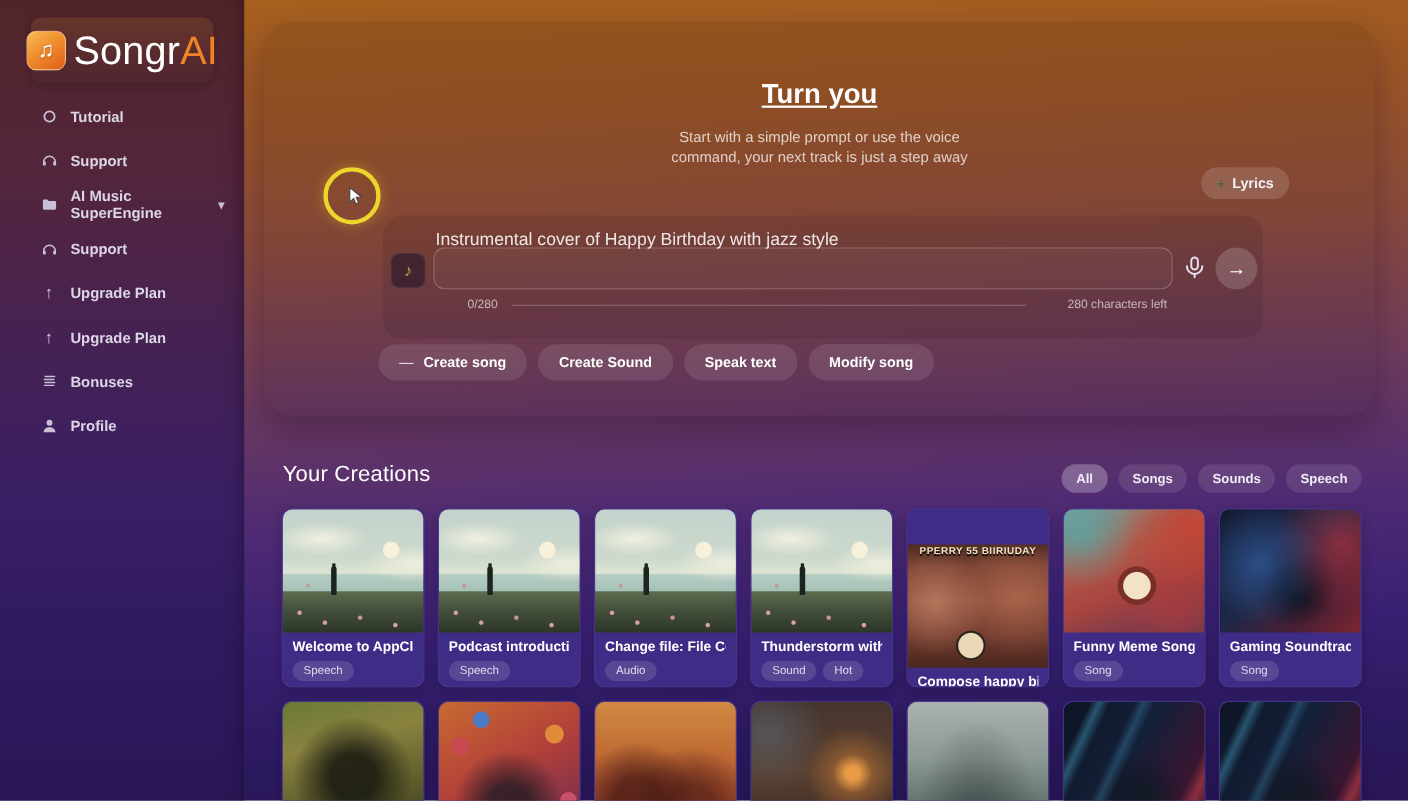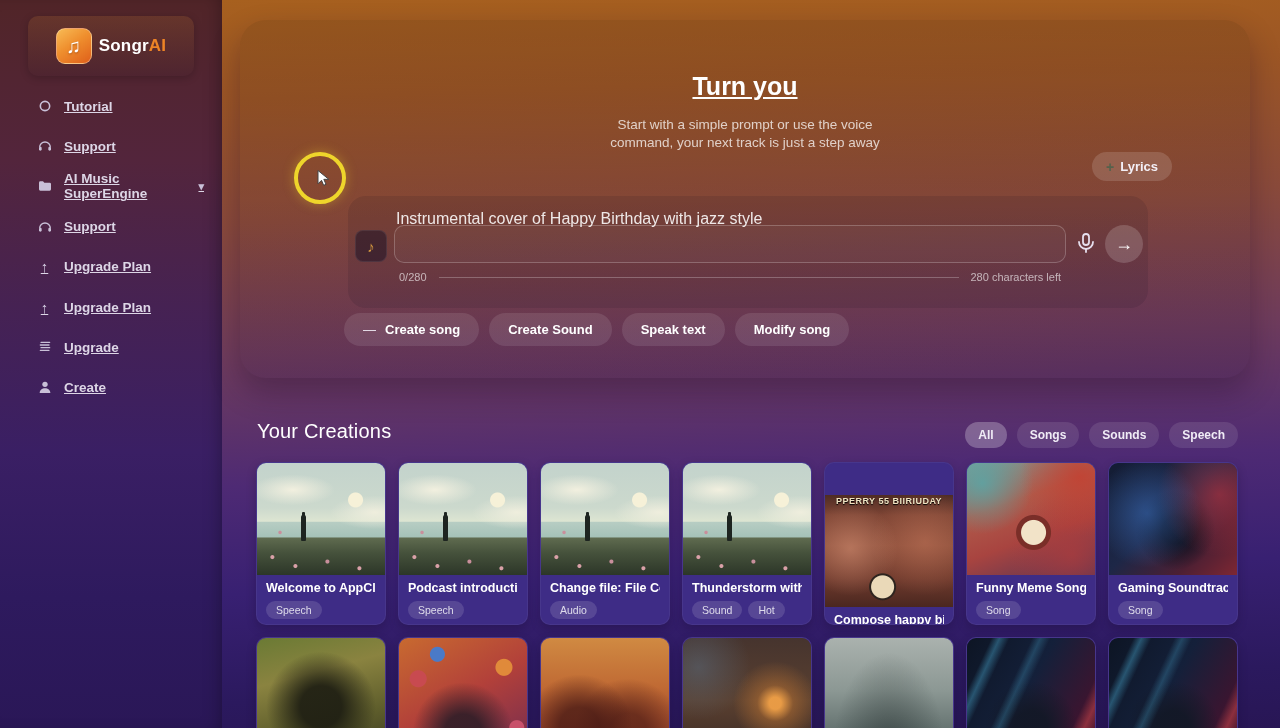--- a/index.html
+++ b/index.html
@@ -22,26 +22,26 @@
     box-shadow:0 2px 8px rgba(0,0,0,0.20);
     display:flex; align-items:center; justify-content:center; gap:7px;
   }
   .logo-icon {
     width:36px; height:36px; border-radius:9px; flex:0 0 auto;
     background:linear-gradient(145deg,#f8bb55 0%,#ef8f2e 45%,#df5f1a 100%);
     border:1px solid rgba(255,255,255,0.35);
     display:flex; align-items:center; justify-content:center;
     color:#fff; font-size:20px; text-shadow:0 1px 2px rgba(120,50,0,0.5);
   }
-  .logo-text { font-size:17px; font-weight:700; color:#fff; letter-spacing:0.2px; }
+  .logo-text { font-size:36px; font-weight:400; color:#fff; letter-spacing:0.2px; }
   .logo-text .ai { color:#ee8426; }
   .nav { position:absolute; left:0; top:86px; width:222px; list-style:none; }
   .nav li {
     height:40.2px; display:flex; align-items:center; padding:0 18px 0 36px; gap:11px;
-    color:#ddd6e6; font-size:13.5px; font-weight:600; cursor:pointer;text-decoration:underline;
+    color:#ddd6e6; font-size:13.5px; font-weight:600; cursor:pointer;
   }
   .nav .nav-ico { width:17px; height:17px; flex:0 0 auto; color:#c9c0d8; display:flex; align-items:center; justify-content:center; }
   .nav .nav-ico svg { width:16px; height:16px; }
   .nav .arrow-up { font-size:15px; font-weight:700; color:#d5cde2; }
   .nav .caret { margin-left:auto; font-size:11px; color:#c9c0d8; }
 
   
   .hero {
     position:absolute; left:240px; top:20px; width:1010px; height:358px; border-radius:26px;
     background:linear-gradient(180deg,rgba(0,0,0,0.10) 0%,rgba(0,0,0,0.06) 50%,rgba(28,10,50,0.14) 100%);
@@ -72,21 +72,21 @@
     color:#fff; font-size:13px; padding:0 12px; outline:none; font-family:"Liberation Sans",sans-serif;
   }
   .mic-btn { position:absolute; left:726px; top:34px; width:26px; height:28px; cursor:pointer; color:#e6dfee; }
   .mic-btn svg { width:24px; height:26px; }
   .send-btn {
     position:absolute; left:757px; top:29px; width:38px; height:38px; border-radius:50%;
     background:rgba(255,255,255,0.17); display:flex; align-items:center; justify-content:center;
     color:#fff; font-size:18px; cursor:pointer;
   }
   .counter-row { position:absolute; left:51px; top:75px; width:662px; display:flex; align-items:center; gap:12px; }
-  .counter-row .cnt { font-size:11px; color:rgba(255,255,255,0.62); white-space:nowrap; }
+  .counter-row .cnt { font-size:11px; color:rgba(255,255,255,0.62); white-space:nowrap;margin-left:26px; }
   .counter-row .divider { flex:1; height:1px; background:rgba(255,255,255,0.25); }
 
   .actions-row { position:absolute; left:104px; top:293px; display:flex; gap:10px; }
   .action-pill {
     height:33px; padding:0 19px; border-radius:17px; background:rgba(255,255,255,0.10);
     display:flex; align-items:center; gap:9px; font-size:13px; font-weight:700; color:#fff; cursor:pointer;
   }
   .action-pill .minus { font-weight:400; color:#efeaf4; }
 
   
@@ -255,30 +255,30 @@
       <li>
         <span class="nav-ico arrow-up">↑</span>
         <span>Upgrade Plan</span>
       </li>
       <li>
         <span class="nav-ico">
             <svg viewBox="0 0 24 24" fill="none" stroke="currentColor" stroke-width="2" stroke-linecap="round">
               <path d="M6 5h13M5 9h13M6 13h13M5 17h13"></path>
             </svg>
           </span>
-        <span>Upgrade</span>
+        <span>Bonuses</span>
       </li>
       <li>
         <span class="nav-ico">
             <svg viewBox="0 0 24 24">
               <circle cx="12" cy="8" r="4" fill="currentColor"></circle>
               <path d="M4 21c0-4.4 3.6-7 8-7s8 2.6 8 7z" fill="currentColor"></path>
             </svg>
           </span>
-        <span>Create</span>
+        <span>Profile</span>
       </li>
     </ul>
   </aside>
 
   <section class="hero">
     <h1 class="hero-title">Turn you</h1>
     <p class="hero-sub">
       <span>Start with a simple prompt or use the voice</span><br>
       <span>command, your next track is just a step away</span>
     </p>

